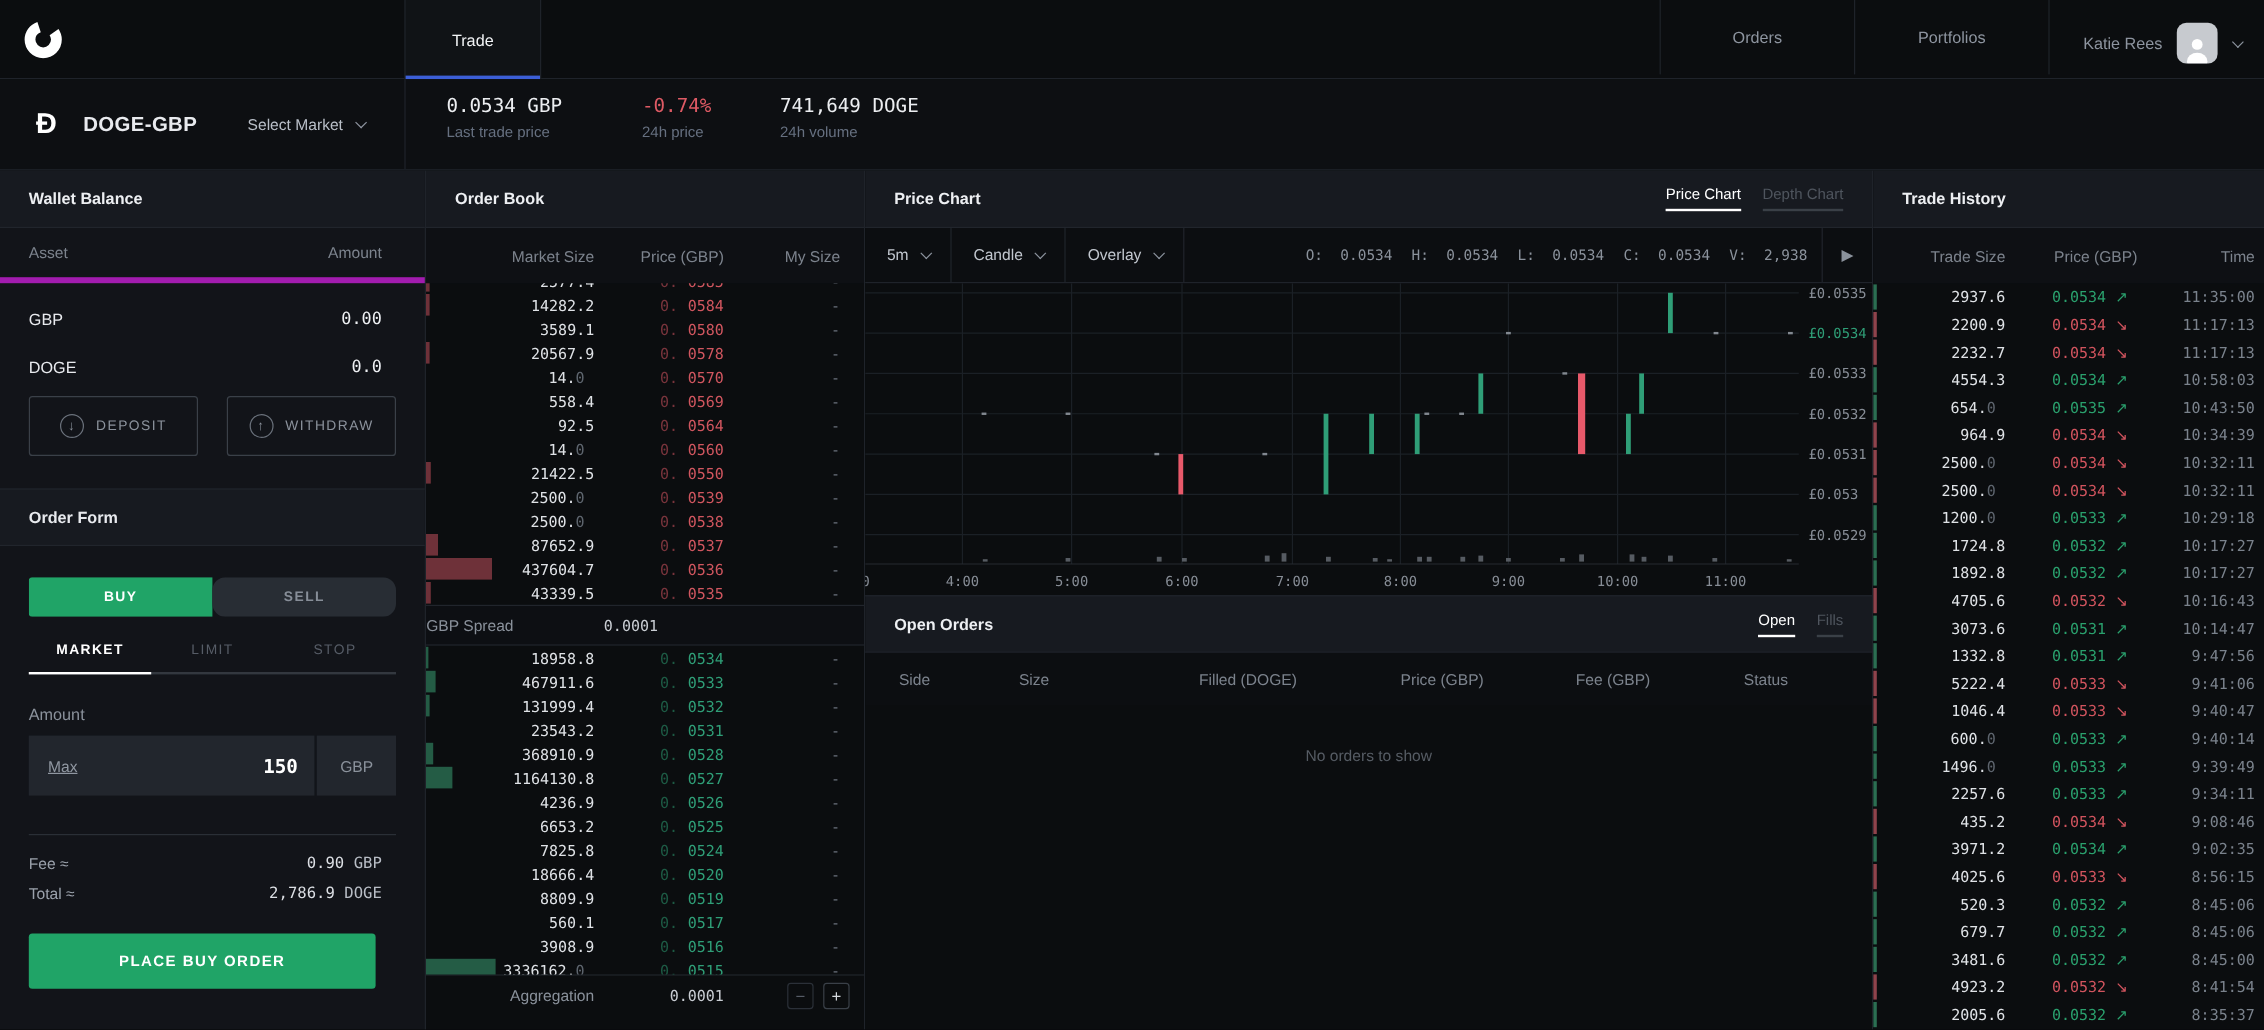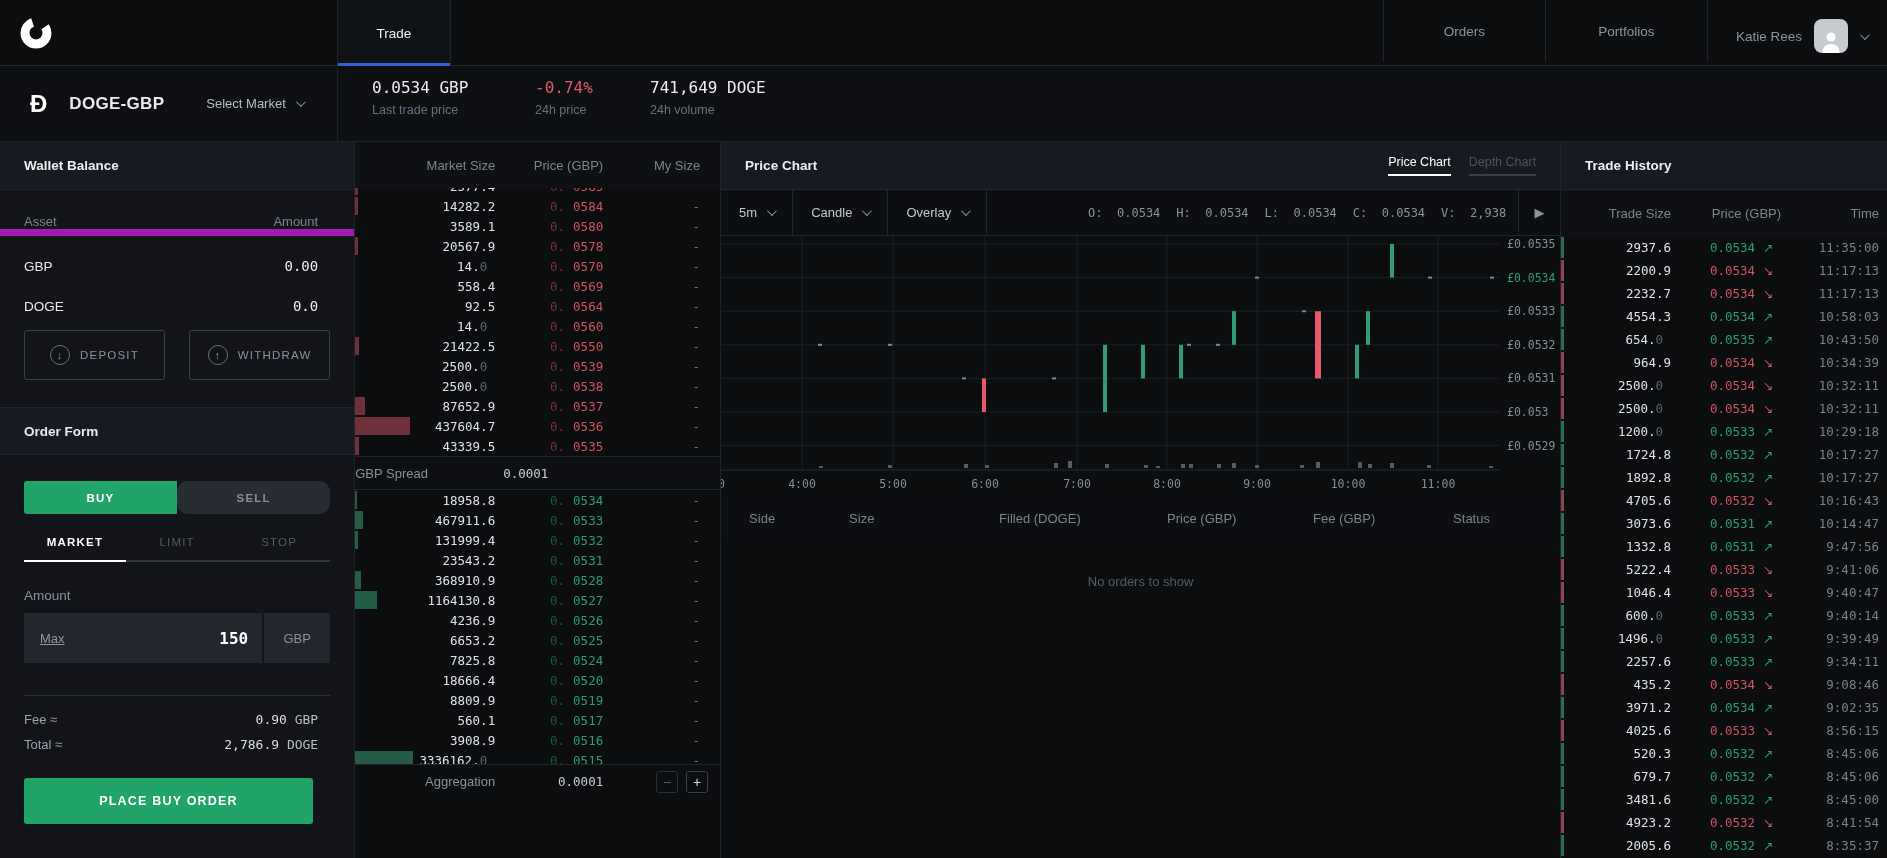--- a/index.html
+++ b/index.html
@@ -31,21 +31,21 @@
   .main { display:flex; height:716px; }
   .sidebar { width:364px; background:#121419; border-right:1px solid #1f232a; }
   .obook   { width:375px; background:#0b0d0f; border-right:1px solid #1f232a; display:flex; flex-direction:column; }
   .chartcol{ width:840px; background:#0b0d0f; border-right:1px solid #1f232a; display:flex; flex-direction:column; }
   .thist   { width:334px; background:#0b0d0f; display:flex; flex-direction:column; }
   .panel-head { height:48px; flex:none; background:#171a20; border-bottom:1px solid #21252c;
     display:flex; align-items:center; justify-content:space-between; padding:0 24px; font-size:13.5px; font-weight:bold; color:#edeff2; }
   
   .sb-sect-head { height:48px; background:#171a20; border-bottom:1px solid #21252c; border-top:1px solid #21252c;
     display:flex; align-items:center; padding:0 24px; font-size:13.5px; font-weight:bold; }
-  .sb-cols { height:46px; display:flex; justify-content:space-between; align-items:flex-end; padding:0 36px 0 24px; color:#7c838d; font-size:13px; border-bottom:7px solid #a21caf; }
+  .sb-cols { height:46px; display:flex; justify-content:space-between; align-items:center; padding:0 36px 0 24px; color:#7c838d; font-size:13px; border-bottom:5px solid #a21caf; }
   .sb-row { display:flex; justify-content:space-between; align-items:center; padding:0 36px 0 24px; height:40px; font-size:13.5px; }
   .sb-row .amt { font-size:14px; color:#eef0f3; }
   .sb-btns { display:flex; gap:24px; padding:4px 24px 0 24px; }
   .outline-btn { flex:1; height:50px; border:1px solid #3a4048; border-radius:3px; background:transparent; color:#8b929c;
     font-size:11.5px; letter-spacing:1.2px; display:flex; align-items:center; justify-content:center; gap:10px; cursor:pointer; font-family:inherit; }
   .circ-ic { width:20px; height:20px; border:1.4px solid #6b727c; border-radius:50%; display:flex; align-items:center; justify-content:center; font-size:11px; color:#8b929c; }
   .seg { display:flex; margin:26px 24px 0 24px; height:33px; border-radius:3px; overflow:hidden; }
   .seg .buy { flex:1; background:var(--green); color:#fff; font-weight:bold; font-size:11.5px; letter-spacing:1.2px; display:flex; align-items:center; justify-content:center; cursor:pointer; }
   .seg .sell{ flex:1; background:#282d34; color:#878e98; font-weight:bold; font-size:11.5px; letter-spacing:1.2px; display:flex; align-items:center; justify-content:center; cursor:pointer;border-radius:11px; }
   .otabs { display:flex; margin:22px 24px 0 24px; border-bottom:2px solid #33383f; }
@@ -226,20 +226,23 @@
       <span class="fv mono"><span>0.90</span> <span class="fu">GBP</span></span>
     </div>
     <div class="fee-row" style="margin-top:10px">
       <span>Total ≈</span>
       <span class="fv mono"><span>2,786.9</span> <span class="fu">DOGE</span></span>
     </div>
     <button class="submit-btn">PLACE BUY ORDER</button>
   </div>
 
   <div class="obook">
+    <div class="panel-head">
+      <span>Order Book</span>
+    </div>
     <div class="ob-grid ob-cols">
       <span>Market Size</span>
       <span>Price (GBP)</span>
       <span>My Size</span>
     </div>
     <div class="ob-rows">
       <div id="asks" style="margin-top:-12px">
           <div class="ob-grid ob-row">
             <i class="depth a" style="width:3px"></i>
             <span class="sz mono">2577.4</span>
@@ -511,20 +514,27 @@
           <rect x="241" y="141.39999999999918" width="4" height="2" fill="#828890"></rect>
           <rect x="331" y="141.39999999999918" width="4" height="2" fill="#828890"></rect>
           <rect x="466" y="107.80000000000055" width="4" height="2" fill="#828890"></rect>
           <rect x="495" y="107.80000000000055" width="4" height="2" fill="#828890"></rect>
           <rect x="534" y="40.59999999999863" width="4" height="2" fill="#828890"></rect>
           <rect x="581" y="74.19999999999959" width="4" height="2" fill="#828890"></rect>
           <rect x="707" y="40.59999999999863" width="4" height="2" fill="#828890"></rect>
           <rect x="769" y="40.59999999999863" width="4" height="2" fill="#828890"></rect>
         </svg>
     </div>
+    <div class="panel-head" style="border-top:1px solid #21252c">
+      <span>Open Orders</span>
+      <span class="pc-toggle">
+        <span class="tg on">Open</span>
+        <span class="tg">Fills</span>
+      </span>
+    </div>
     <div class="oo-cols">
       <span>Side</span>
       <span>Size</span>
       <span>Filled (DOGE)</span>
       <span>Price (GBP)</span>
       <span>Fee (GBP)</span>
       <span>Status</span>
     </div>
     <div class="oo-empty">No orders to show</div>
   </div>

